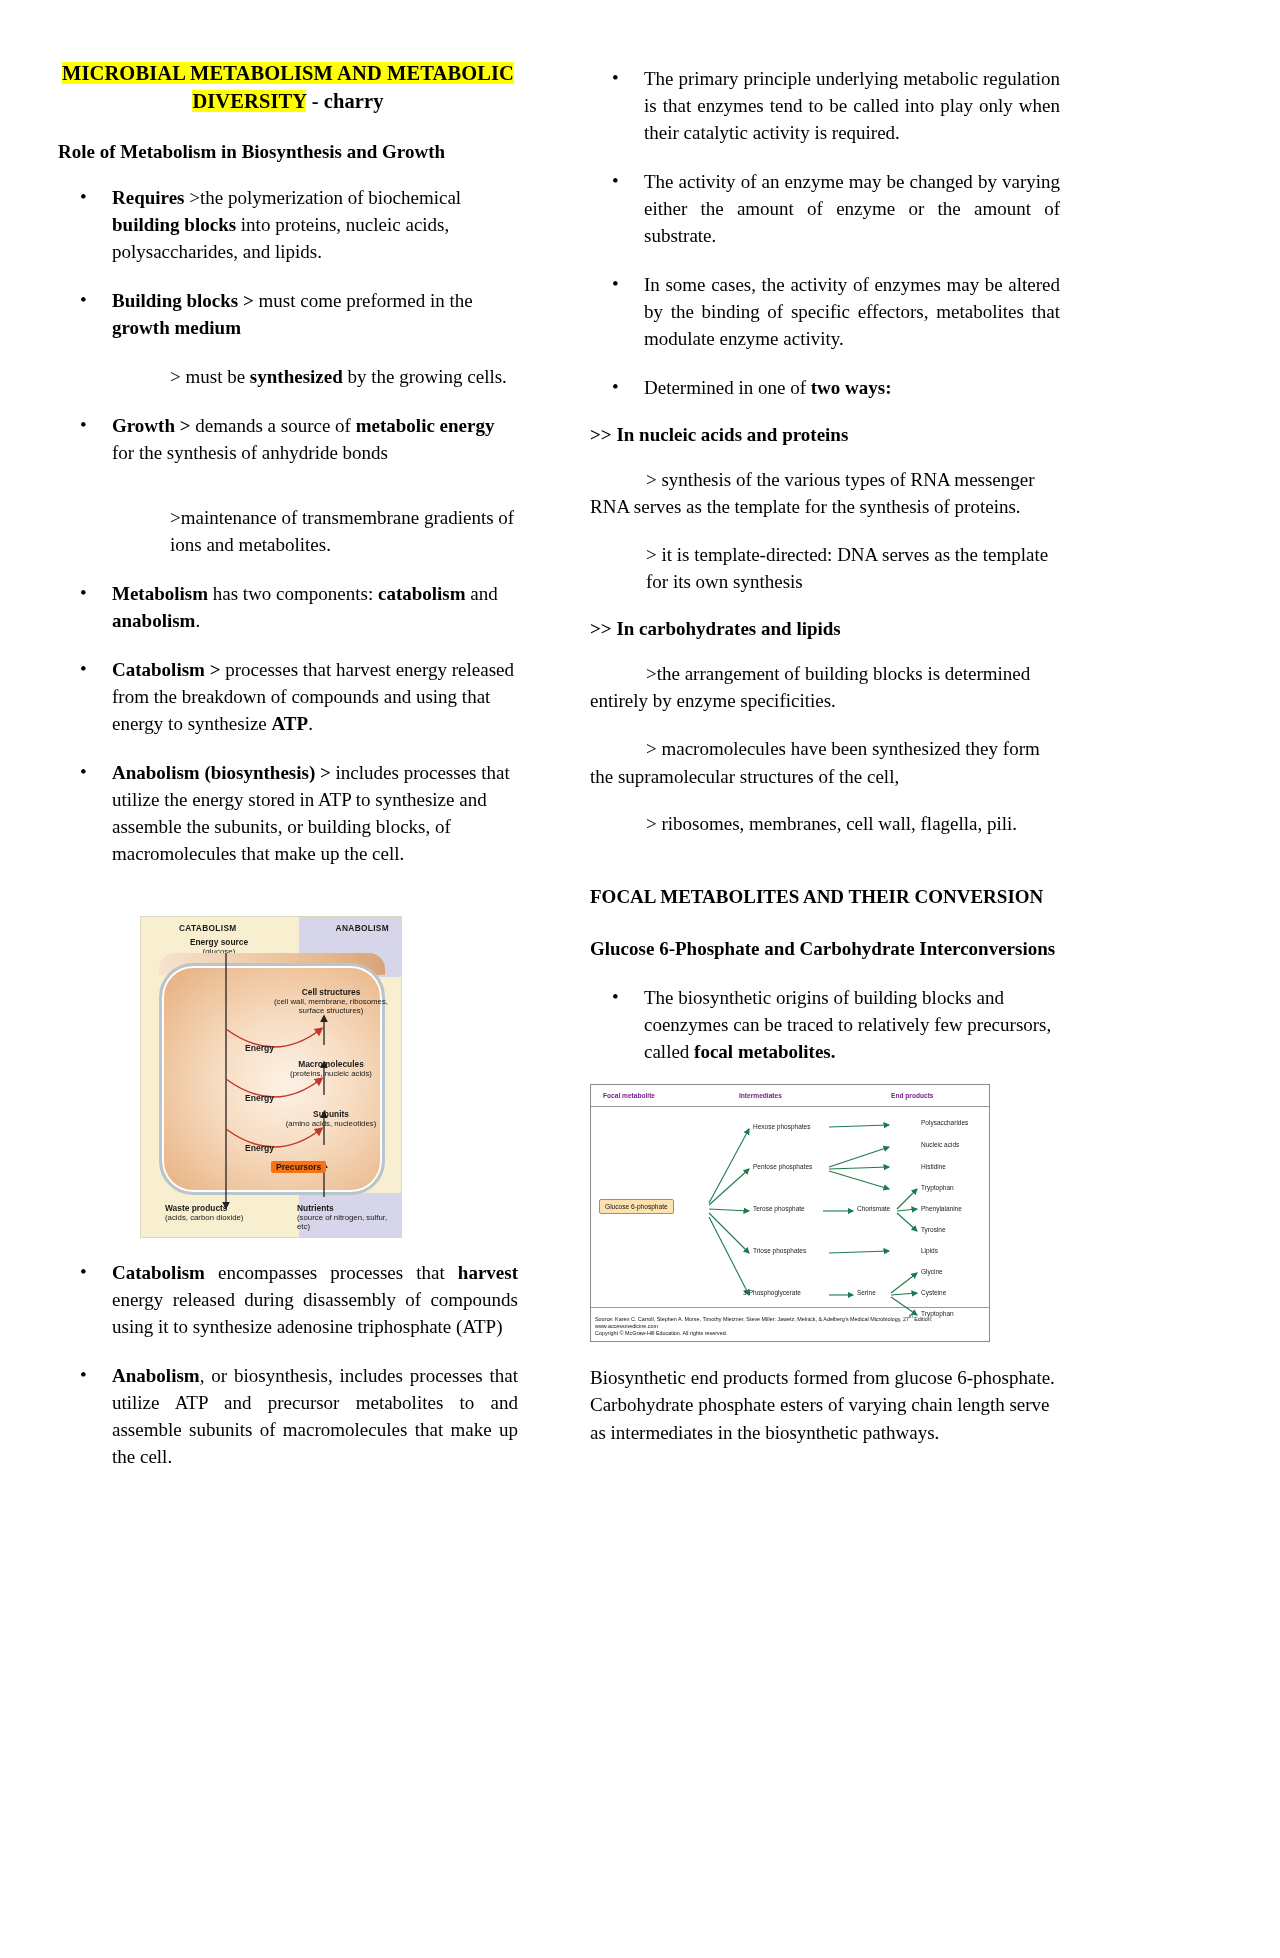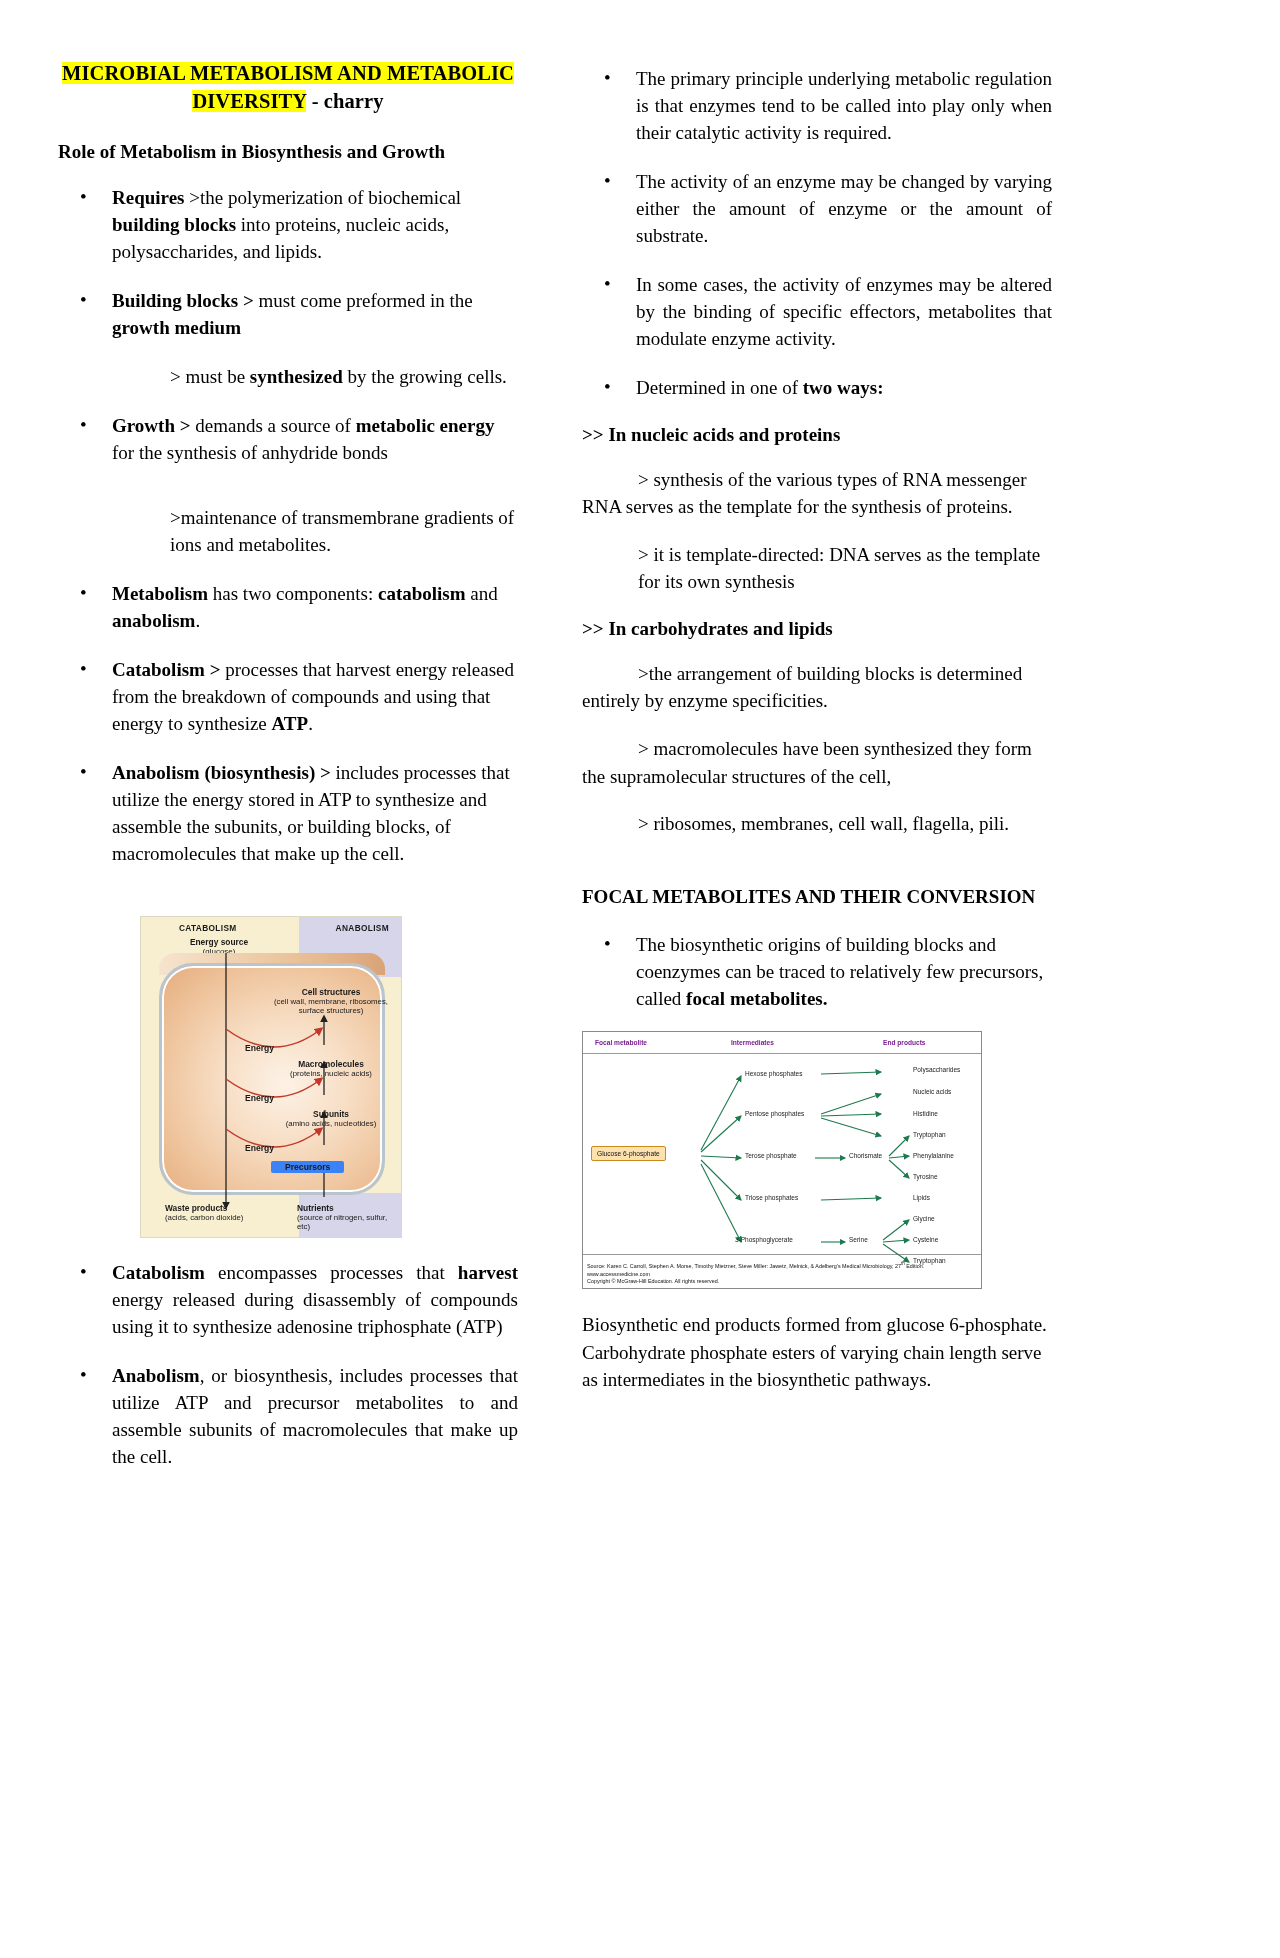--- a/index.html
+++ b/index.html
@@ -6,21 +6,21 @@
   html, body { margin:0; padding:0; }
   body {
     width: 1280px; height: 1958px;
     background: #ffffff;
     font-family: "Liberation Serif", "DejaVu Serif", serif;
     color: #000;
     position: relative;
     overflow: hidden;
   }
   .page { position:absolute; left:0; top:0; width:1280px; height:1958px; padding: 44px 58px; }
-  .cols { display:flex; gap: 0px; align-items:flex-start; }
+  .cols { display:flex; gap: 8px; align-items:flex-start; }
   .col { width: 470px; }
   .col.left { padding-right: 10px; }
   .col.right { margin-left: 54px; }
 
   .title {
     text-align:center; font-weight:bold; font-size: 20.5px; line-height: 1.35;
     margin: 16px 0 0 0; letter-spacing: .1px;
   }
   .hl { background: #ffff00; }
   .subhead {
@@ -73,21 +73,21 @@
   }
   .figA .cellcap {
     position:absolute; left:18px; top:36px; width:226px; height:22px;
     border-radius: 16px 16px 0 0;
     background: linear-gradient(to right,#f6e3ce,#e8b98c 70%,#d9a071);
     opacity:.95;
   }
   .figA .lbl { position:absolute; font-size:8.4px; font-weight:bold; text-align:center; }
   .figA .lbl small { display:block; font-weight:normal; font-size:7.8px; line-height:1.22; }
   .figA .energy { position:absolute; font-size:8.6px; font-weight:bold; }
-  .figA .prec { position:absolute; font-size:8.6px; font-weight:bold; background:#3b82f6; padding:1px 14px; border-radius:2px; }
+  .figA .prec { position:absolute; font-size:8.6px; font-weight:bold; background:#f97316; padding:1px 5px; border-radius:2px; }
   .figA svg { position:absolute; left:0; top:0; }
 
   
   .figB {
     width: 400px; height: 258px; margin: 18px 0 0 0;
     border:1px solid #8a8a8a; background:#fff; position:relative;
     font-family:"Liberation Sans", sans-serif; overflow:hidden;
   }
   .figB .colhdr { position:absolute; top:7px; font-size:6.6px; font-weight:bold; color:#7a1f8f; }
   .figB .rule { position:absolute; left:0; right:0; top:21px; height:1px; background:#9a9a9a; }
@@ -226,20 +226,21 @@
       <div class="gthead">&gt;&gt; In nucleic acids and proteins</div>
       <div class="indent-r hang">&gt; synthesis of the various types of RNA messenger RNA serves as the template for the synthesis of proteins.</div>
       <div class="indent-r">&gt; it is template-directed: DNA serves as the template for its own synthesis</div>
 
       <div class="gthead">&gt;&gt; In carbohydrates and lipids</div>
       <div class="indent-r hang">&gt;the arrangement of building blocks is determined entirely by enzyme specificities.</div>
       <div class="indent-r hang">&gt; macromolecules have been synthesized they form the supramolecular structures of the cell,</div>
       <div class="indent-r">&gt; ribosomes, membranes, cell wall, flagella, pili.</div>
 
       <div class="rhead" style="margin-top:46px">FOCAL METABOLITES AND THEIR CONVERSION</div>
+      <div class="rhead" style="margin-top:26px">Glucose 6-Phosphate and Carbohydrate Interconversions</div>
 
       <ul class="bl">
         <li><span>The biosynthetic origins of building blocks and coenzymes can be traced to relatively few precursors, called </span><b>focal metabolites.</b></li>
       </ul>
 
       <div class="figB">
         <div class="colhdr" style="left:12px;">Focal metabolite</div>
         <div class="colhdr" style="left:148px;">Intermediates</div>
         <div class="colhdr" style="left:300px;">End products</div>
         <div class="rule"></div>

